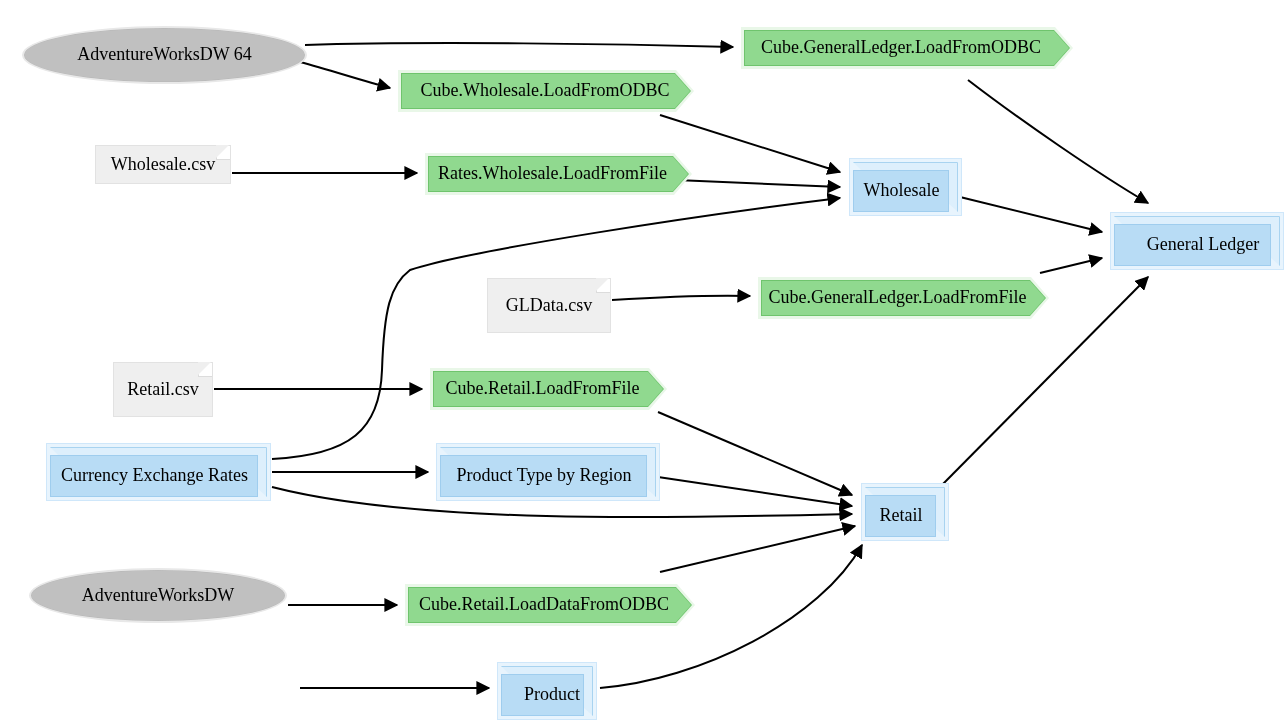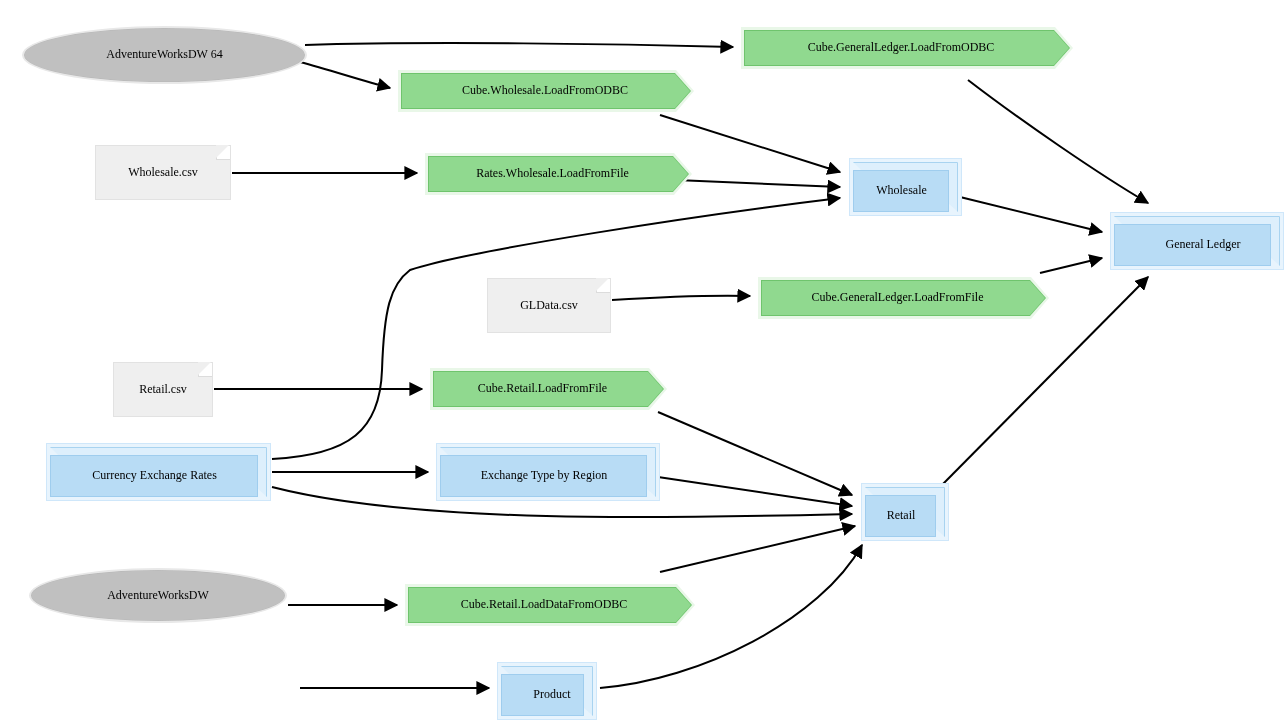--- a/index.html
+++ b/index.html
@@ -26,21 +26,21 @@
     pointer-events: none;
   }
   .node {
     position: absolute;
     box-sizing: border-box;
     display: flex;
     align-items: center;
     justify-content: center;
     text-align: center;
     color: #000000;
-    font-size: 12px;
+    font-size: 18px;
     line-height: 1.1;
     white-space: nowrap;
   }
 
   
   .node.ellipse {
     border-radius: 50%;
     background: #c0c0c0;
     border: 2px solid #e8e8e8;
     box-shadow: 0 0 0 0.5px #b5b5b5 inset;
@@ -205,21 +205,21 @@
     <span class="lbl">Cube.Wholesale.LoadFromODBC</span>
   </div>
 
   <div class="node pentagon" style="left:741px;top:27px;width:332px;height:42px;">
     <span class="outer"></span>
     <span class="inner"></span>
     <span class="inner2"></span>
     <span class="lbl">Cube.GeneralLedger.LoadFromODBC</span>
   </div>
 
-  <div class="node note" style="left:95px;top:145px;width:136px;height:55px;">
+  <div class="node note" style="left:95px;top:145px;width:136px;height:39px;">
     <span class="fold"></span>
     <span class="lbl">Wholesale.csv</span>
   </div>
 
   <div class="node pentagon" style="left:425px;top:153px;width:267px;height:42px;">
     <span class="outer"></span>
     <span class="inner"></span>
     <span class="inner2"></span>
     <span class="lbl">Rates.Wholesale.LoadFromFile</span>
   </div>
@@ -270,21 +270,21 @@
     <span class="side"></span>
     <span class="face"></span>
     <span class="lbl">Currency Exchange Rates</span>
   </div>
 
   <div class="node box3d" style="left:436px;top:443px;width:224px;height:58px;">
     <span class="halo"></span>
     <span class="top"></span>
     <span class="side"></span>
     <span class="face"></span>
-    <span class="lbl">Exchange Type by Region</span>
+    <span class="lbl">Product Type by Region</span>
   </div>
 
   <div class="node box3d" style="left:861px;top:483px;width:88px;height:58px;">
     <span class="halo"></span>
     <span class="top"></span>
     <span class="side"></span>
     <span class="face"></span>
     <span class="lbl">Retail</span>
   </div>
 

